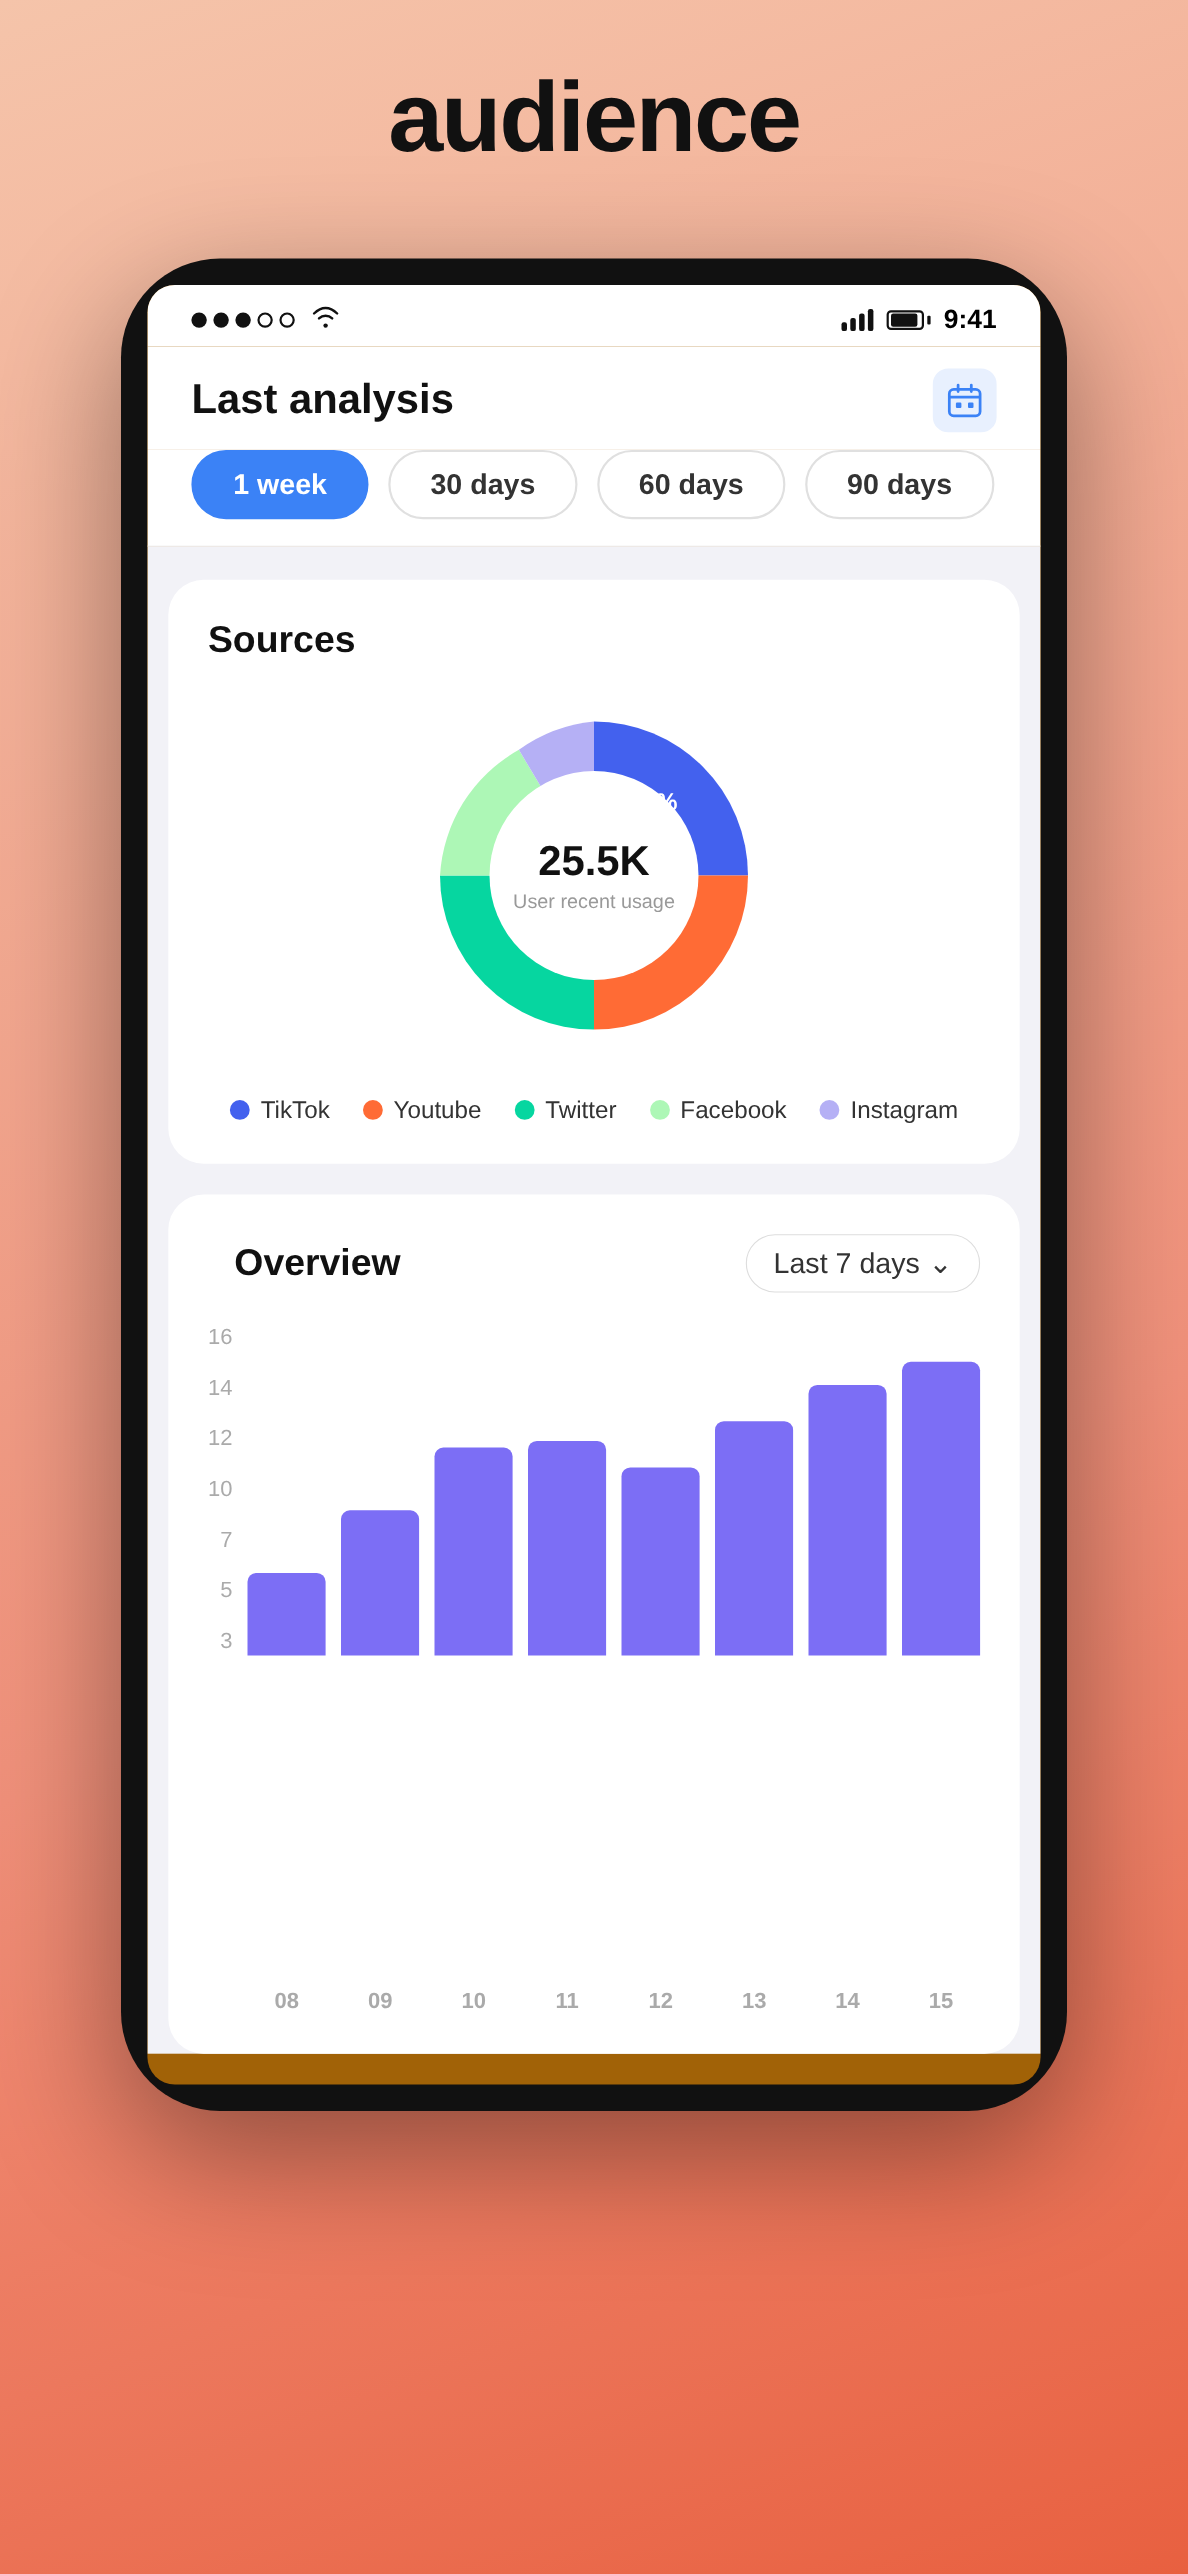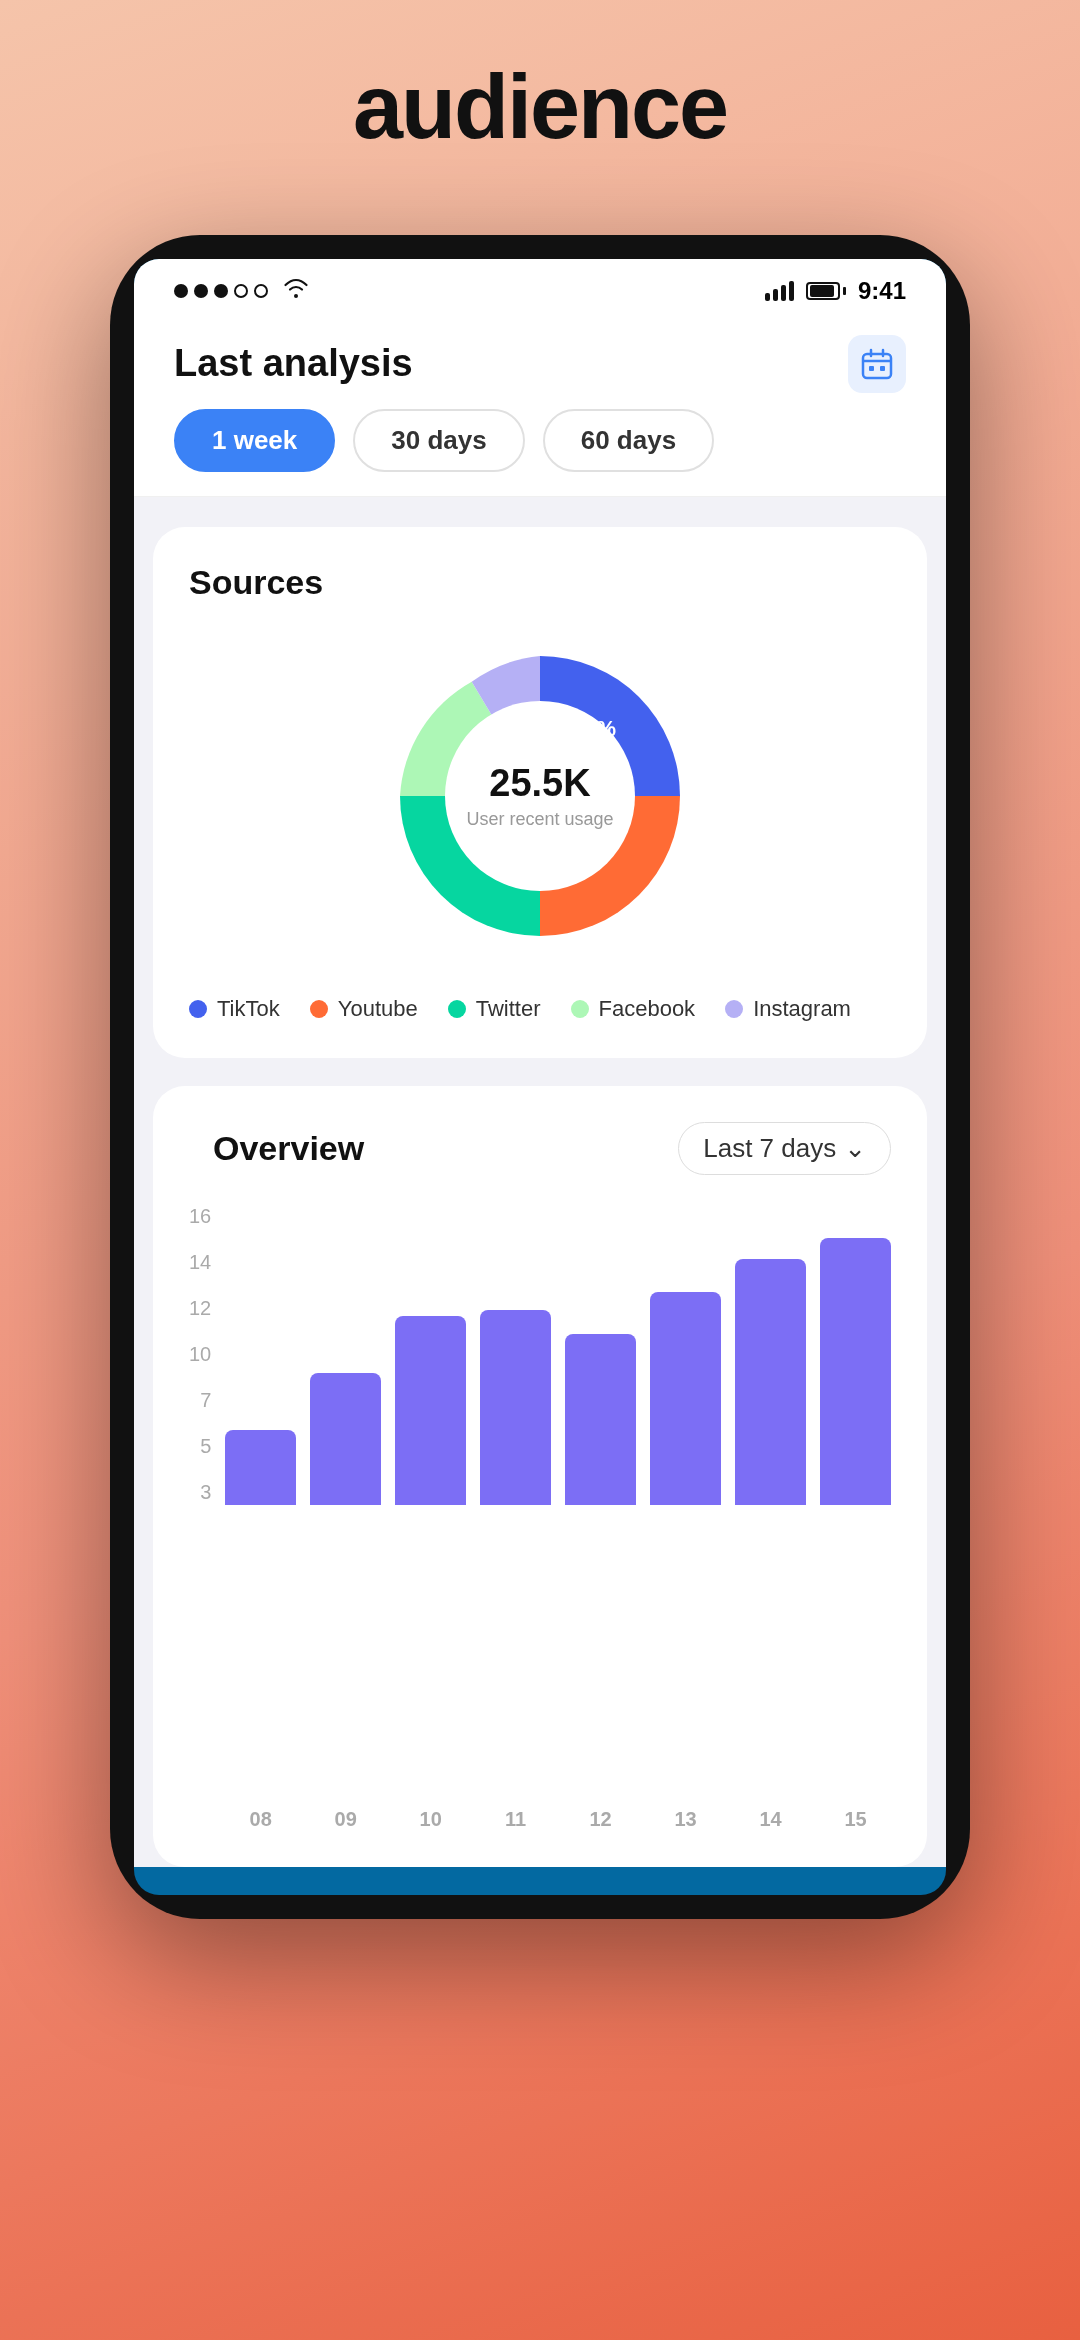--- a/index.html
+++ b/index.html
@@ -30,21 +30,21 @@
       margin-top: 80px;
       width: 860px;
       background: #111;
       border-radius: 90px;
       padding: 24px;
       box-shadow: 0 40px 120px rgba(0,0,0,0.4);
       position: relative;
     }
 
     .phone-screen {
-      background: #0369a1;
+      background: #a16207;
       border-radius: 25px;
       overflow: hidden;
       position: relative;
     }
 
     
     .status-bar {
       background: white;
       display: flex;
       justify-content: space-between;
@@ -245,20 +245,21 @@
       font-size: 18px;
       color: #999;
       margin-top: 4px;
     }
 
     
     .legend {
       display: flex;
       flex-wrap: wrap;
       gap: 24px 30px;
+      justify-content: center;
       margin-top: 10px;
     }
 
     .legend-item {
       display: flex;
       align-items: center;
       gap: 10px;
       font-size: 22px;
       color: #333;
     }
@@ -386,20 +387,21 @@
           <rect x="8" y="18" width="5" height="5" rx="1" fill="#3b82f6"></rect>
           <rect x="19" y="18" width="5" height="5" rx="1" fill="#3b82f6"></rect>
         </svg>
       </div>
     </div>
 
     <div class="period-tabs">
       <div class="tab-pill active">1 week</div>
       <div class="tab-pill">30 days</div>
       <div class="tab-pill">60 days</div>
+      <div class="tab-pill">90 days</div>
     </div>
 
     <div class="cards-area">
 
       <div class="card">
         <div class="card-title">Sources</div>
 
         <div class="donut-container">
           <svg class="donut-svg" viewBox="0 0 340 340">
 

